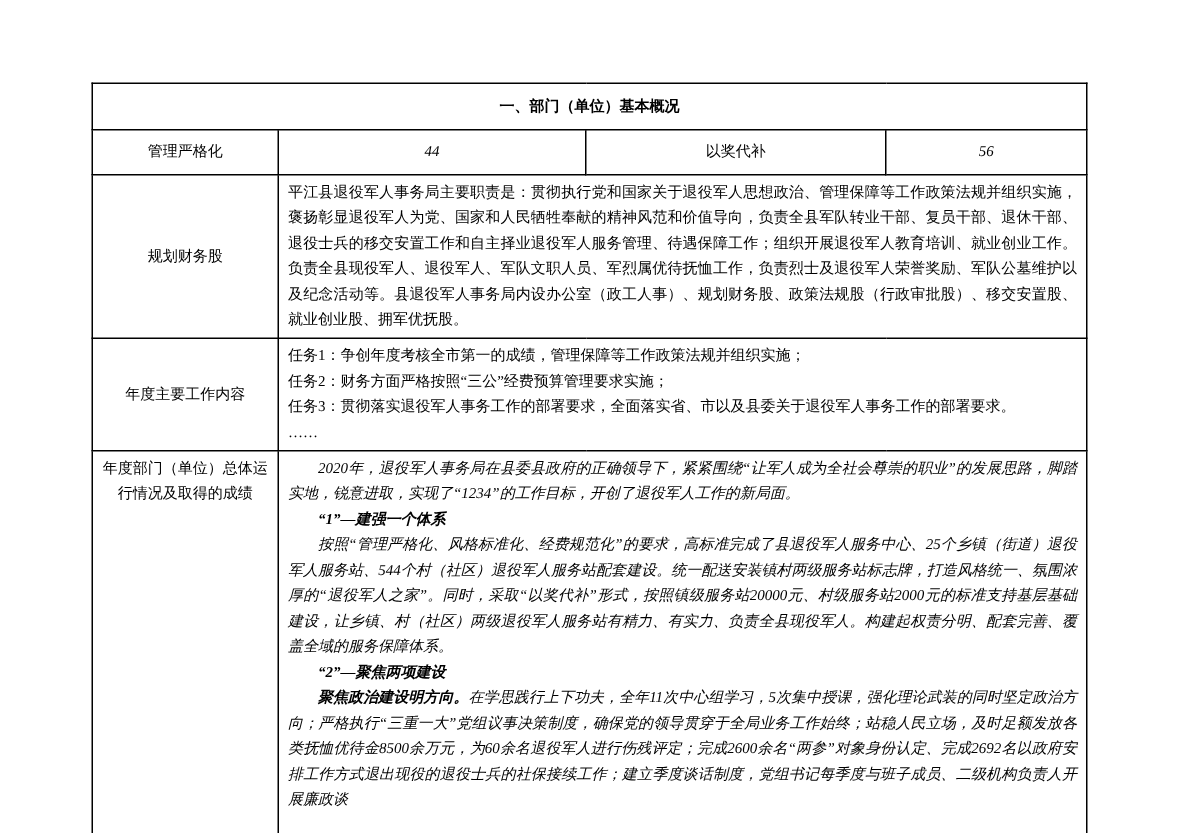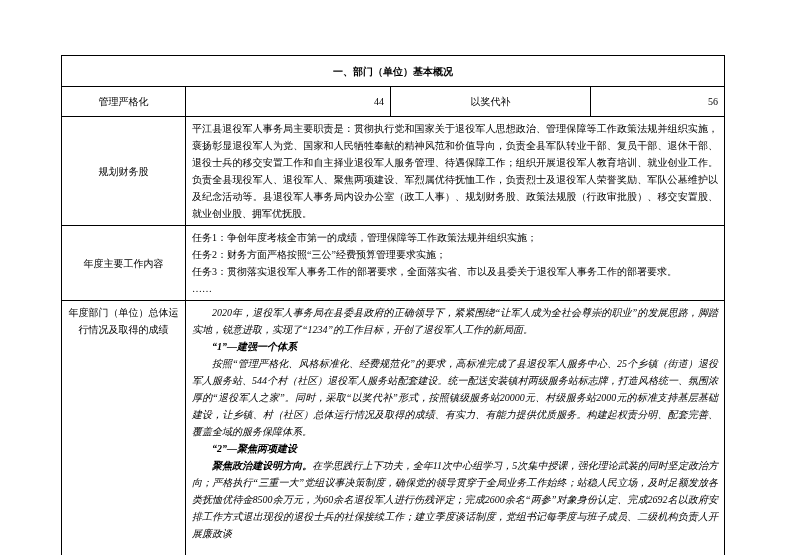--- a/index.html
+++ b/index.html
@@ -40,22 +40,23 @@
     font-weight: bold;
     font-size: 12.5px;
     height: 24px;
   }
   td.label-cell {
     text-align: center;
     vertical-align: middle;
     font-size: 11px;
   }
   td.value-cell {
-    text-align: right;
+    text-align: center;
     vertical-align: middle;
+    font-style: italic;
   }
   tr.row-contact td { height: 24px; }
   tr.row-staff td { height: 23px; }
   tr.row-duties td.content-cell { height: 87px; }
   tr.row-annual td.content-cell { height: 57px; }
   tr.row-overall td.content-cell { height: 420px; }
   td.content-cell {
     vertical-align: top;
     text-align: justify;
   }
@@ -98,39 +99,39 @@
     <tr class="row-staff">
       <td class="label-cell">管理严格化</td>
       <td class="value-cell">44</td>
       <td class="label-cell">以奖代补</td>
       <td class="value-cell">56</td>
     </tr>
 
     <tr class="row-duties">
       <td class="label-cell">规划财务股</td>
       <td colspan="3" class="content-cell">
-        <p>平江县退役军人事务局主要职责是：贯彻执行党和国家关于退役军人思想政治、管理保障等工作政策法规并组织实施，褒扬彰显退役军人为党、国家和人民牺牲奉献的精神风范和价值导向，负责全县军队转业干部、复员干部、退休干部、退役士兵的移交安置工作和自主择业退役军人服务管理、待遇保障工作；组织开展退役军人教育培训、就业创业工作。负责全县现役军人、退役军人、聚焦两项建设、军烈属优待抚恤工作，负责烈士及退役军人荣誉奖励、军队公墓维护以及纪念活动等。县退役军人事务局内设办公室（政工人事）、规划财务股、政策法规股（行政审批股）、移交安置股、就业创业股、拥军优抚股。</p>
+        <p>平江县退役军人事务局主要职责是：贯彻执行党和国家关于退役军人思想政治、管理保障等工作政策法规并组织实施，褒扬彰显退役军人为党、国家和人民牺牲奉献的精神风范和价值导向，负责全县军队转业干部、复员干部、退休干部、退役士兵的移交安置工作和自主择业退役军人服务管理、待遇保障工作；组织开展退役军人教育培训、就业创业工作。负责全县现役军人、退役军人、军队文职人员、军烈属优待抚恤工作，负责烈士及退役军人荣誉奖励、军队公墓维护以及纪念活动等。县退役军人事务局内设办公室（政工人事）、规划财务股、政策法规股（行政审批股）、移交安置股、就业创业股、拥军优抚股。</p>
       </td>
     </tr>
 
     <tr class="row-annual">
       <td class="label-cell">年度主要工作内容</td>
       <td colspan="3" class="content-cell">
         <p class="task-line">任务1：争创年度考核全市第一的成绩，管理保障等工作政策法规并组织实施；</p>
         <p class="task-line">任务2：财务方面严格按照“三公”经费预算管理要求实施；</p>
         <p class="task-line">任务3：贯彻落实退役军人事务工作的部署要求，全面落实省、市以及县委关于退役军人事务工作的部署要求。</p>
         <p class="task-line">……</p>
       </td>
     </tr>
 
     <tr class="row-overall">
       <td class="label-cell overall-label">年度部门（单位）总体运行情况及取得的成绩</td>
       <td colspan="3" class="content-cell">
         <p class="indent">2020年，退役军人事务局在县委县政府的正确领导下，紧紧围绕“让军人成为全社会尊崇的职业”的发展思路，脚踏实地，锐意进取，实现了“1234”的工作目标，开创了退役军人工作的新局面。</p>
         <p class="indent bold">“1”—建强一个体系</p>
-        <p class="indent">按照“管理严格化、风格标准化、经费规范化”的要求，高标准完成了县退役军人服务中心、25个乡镇（街道）退役军人服务站、544个村（社区）退役军人服务站配套建设。统一配送安装镇村两级服务站标志牌，打造风格统一、氛围浓厚的“退役军人之家”。同时，采取“以奖代补”形式，按照镇级服务站20000元、村级服务站2000元的标准支持基层基础建设，让乡镇、村（社区）总体运行情况及取得的成绩、有实力、有能力提供优质服务。构建起权责分明、配套完善、覆盖全域的服务保障体系。</p>
+        <p class="indent">按照“管理严格化、风格标准化、经费规范化”的要求，高标准完成了县退役军人服务中心、25个乡镇（街道）退役军人服务站、544个村（社区）退役军人服务站配套建设。统一配送安装镇村两级服务站标志牌，打造风格统一、氛围浓厚的“退役军人之家”。同时，采取“以奖代补”形式，按照镇级服务站20000元、村级服务站2000元的标准支持基层基础建设，让乡镇、村（社区）两级退役军人服务站有精力、有实力、负责全县现役军人。构建起权责分明、配套完善、覆盖全域的服务保障体系。</p>
         <p class="indent bold">“2”—聚焦两项建设</p>
         <p class="indent"><span class="bold">聚焦政治建设明方向。</span><span>在学思践行上下功夫，全年11次中心组学习，5次集中授课，强化理论武装的同时坚定政治方向；严格执行“三重一大”党组议事决策制度，确保党的领导贯穿于全局业务工作始终；站稳人民立场，及时足额发放各类抚恤优待金8500余万元，为60余名退役军人进行伤残评定；完成2600余名“两参”对象身份认定、完成2692名以政府安排工作方式退出现役的退役士兵的社保接续工作；建立季度谈话制度，党组书记每季度与班子成员、二级机构负责人开展廉政谈</span></p>
       </td>
     </tr>
   </tbody>
     </table>
 </div>
 
 </body></html>

